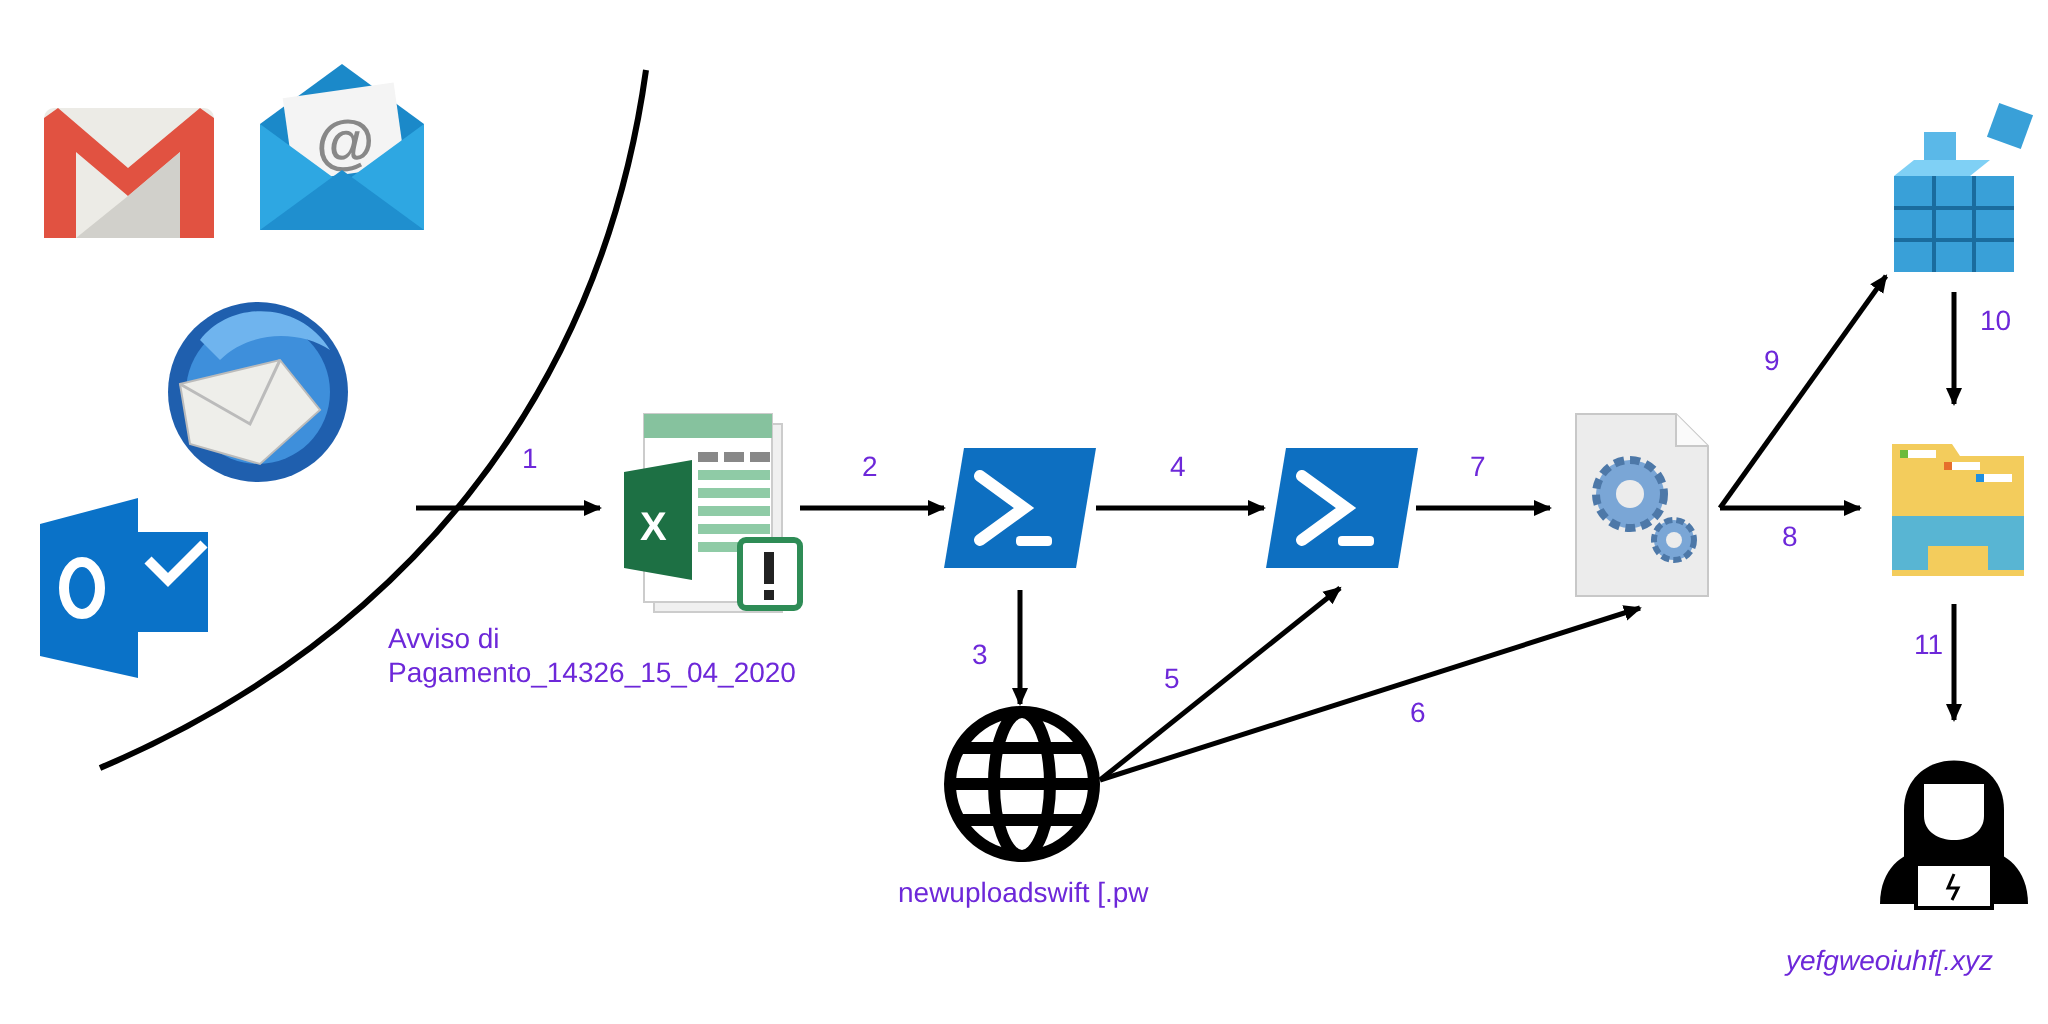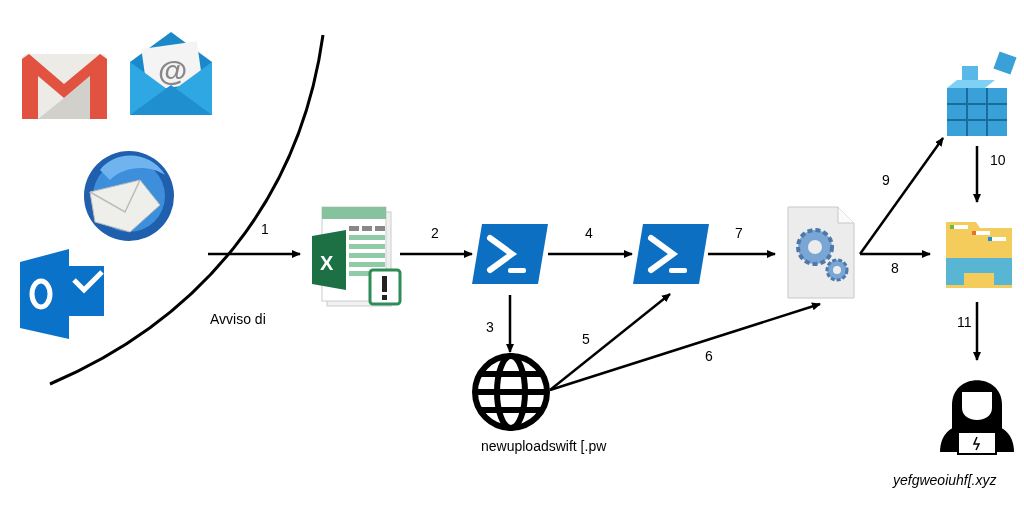--- a/index.html
+++ b/index.html
@@ -1,18 +1,18 @@
 <!DOCTYPE html>
 <html><head>
 <meta charset="utf-8">
 <style>
   html,body{margin:0;padding:0;background:#fff;}
   #stage{position:relative;width:1024px;height:512px;overflow:hidden;background:#fff;font-family:"Liberation Sans",sans-serif;color:#111;}
   svg{position:absolute;left:0;top:0;}
-  .lbl{position:absolute;font-size:14px;color:#000000;white-space:nowrap;}
+  .lbl{position:absolute;font-size:14px;color:#6d28d9;white-space:nowrap;}
 </style>
 </head>
 <body>
 
 <div id="stage">
   <svg width="1024" height="512">
     <defs>
       <marker id="ah" markerWidth="10" markerHeight="10" refX="8" refY="5" orient="auto" markerUnits="userSpaceOnUse">
         <path d="M0,1 L9,5 L0,9 Z" fill="#000"></path>
       </marker>
@@ -149,16 +149,17 @@
   <div class="lbl" style="left:486px;top:319px;">3</div>
   <div class="lbl" style="left:585px;top:225px;">4</div>
   <div class="lbl" style="left:582px;top:331px;">5</div>
   <div class="lbl" style="left:705px;top:348px;">6</div>
   <div class="lbl" style="left:735px;top:225px;">7</div>
   <div class="lbl" style="left:891px;top:260px;">8</div>
   <div class="lbl" style="left:882px;top:172px;">9</div>
   <div class="lbl" style="left:990px;top:152px;">10</div>
   <div class="lbl" style="left:957px;top:314px;">11</div>
 
-  <div class="lbl" style="left:194px;top:311px;margin-left:16px;">Avviso di</div>
-  <div class="lbl" style="left:449px;top:438px;margin-left:32px;">newuploadswift [.pw</div>
+  <div class="lbl" style="left:194px;top:311px;">Avviso di</div>
+  <div class="lbl" style="left:194px;top:328px;">Pagamento_14326_15_04_2020</div>
+  <div class="lbl" style="left:449px;top:438px;">newuploadswift [.pw</div>
   <div class="lbl" style="left:893px;top:472px;font-style:italic;">yefgweoiuhf[.xyz</div>
 </div>
 
 </body></html>

